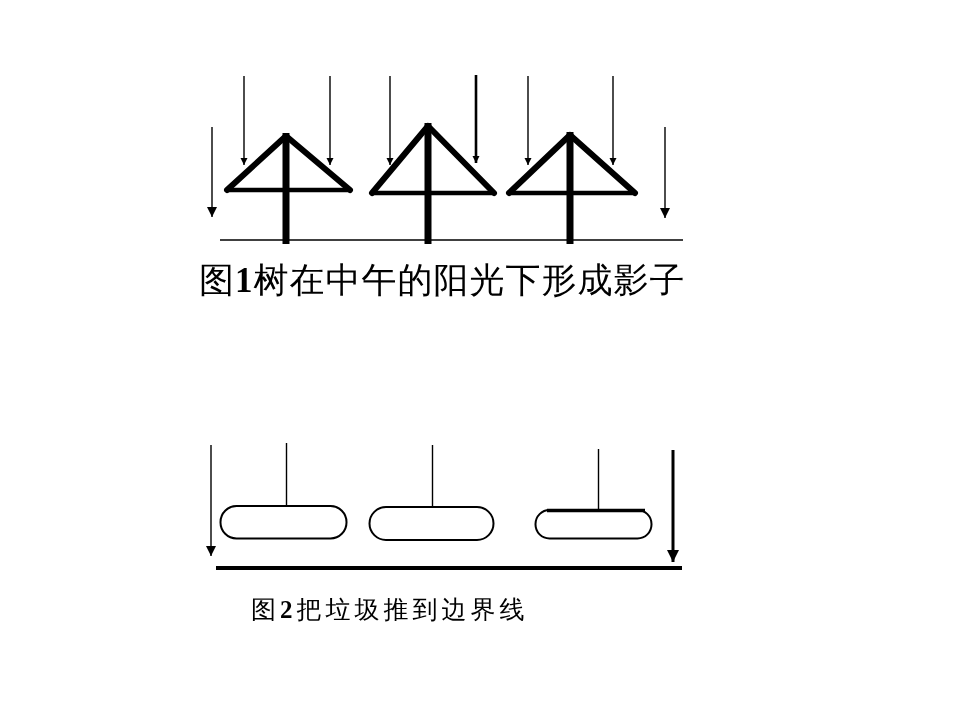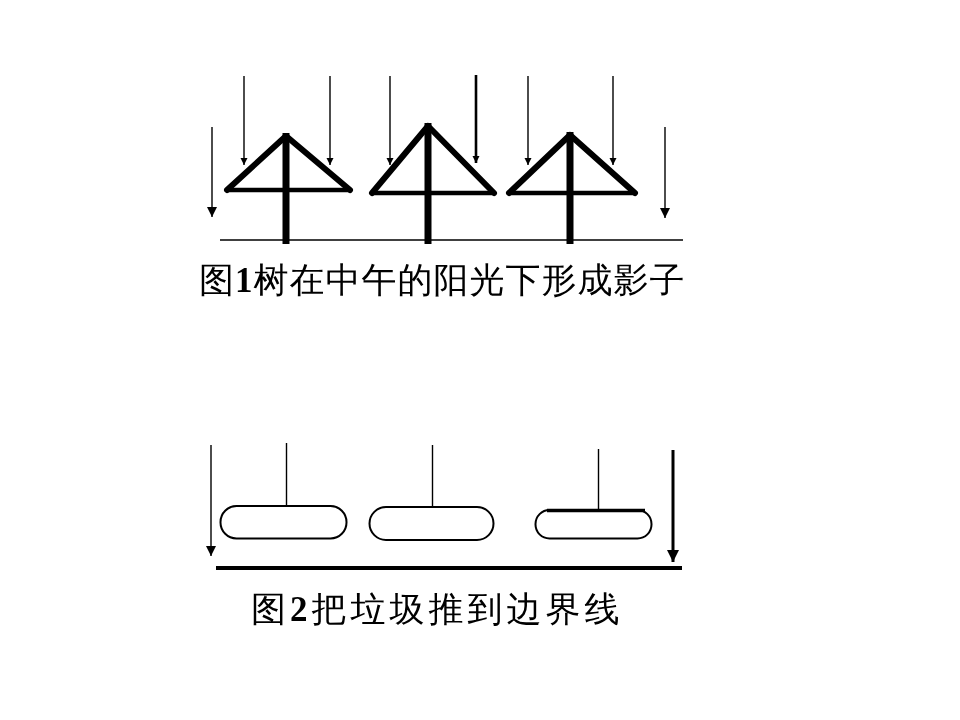--- a/index.html
+++ b/index.html
@@ -12,21 +12,21 @@
     font-family: "Liberation Serif", "DejaVu Serif", serif;
   }
   .art { position: absolute; left: 0; top: 0; }
   .caption {
     position: absolute;
     color: #000000;
     white-space: nowrap;
     line-height: 42px;
   }
   .caption1 { left: 199px; top: 260px; font-size: 35px; letter-spacing: 1px; }
-  .caption2 { left: 251px; top: 589px; font-size: 35px; letter-spacing: 4px; }
+  .caption2 { left: 251px; top: 589px; font-size: 25px; letter-spacing: 4px; }
   .caption .num { font-weight: bold; }
 </style>
 </head>
 <body>
 
 <div class="slide">
 
   <svg class="art" width="960" height="720" viewBox="0 0 960 720">
     <defs>
       <marker id="head-s" markerWidth="9" markerHeight="9" refX="7" refY="3.5" orient="auto" markerUnits="userSpaceOnUse">

